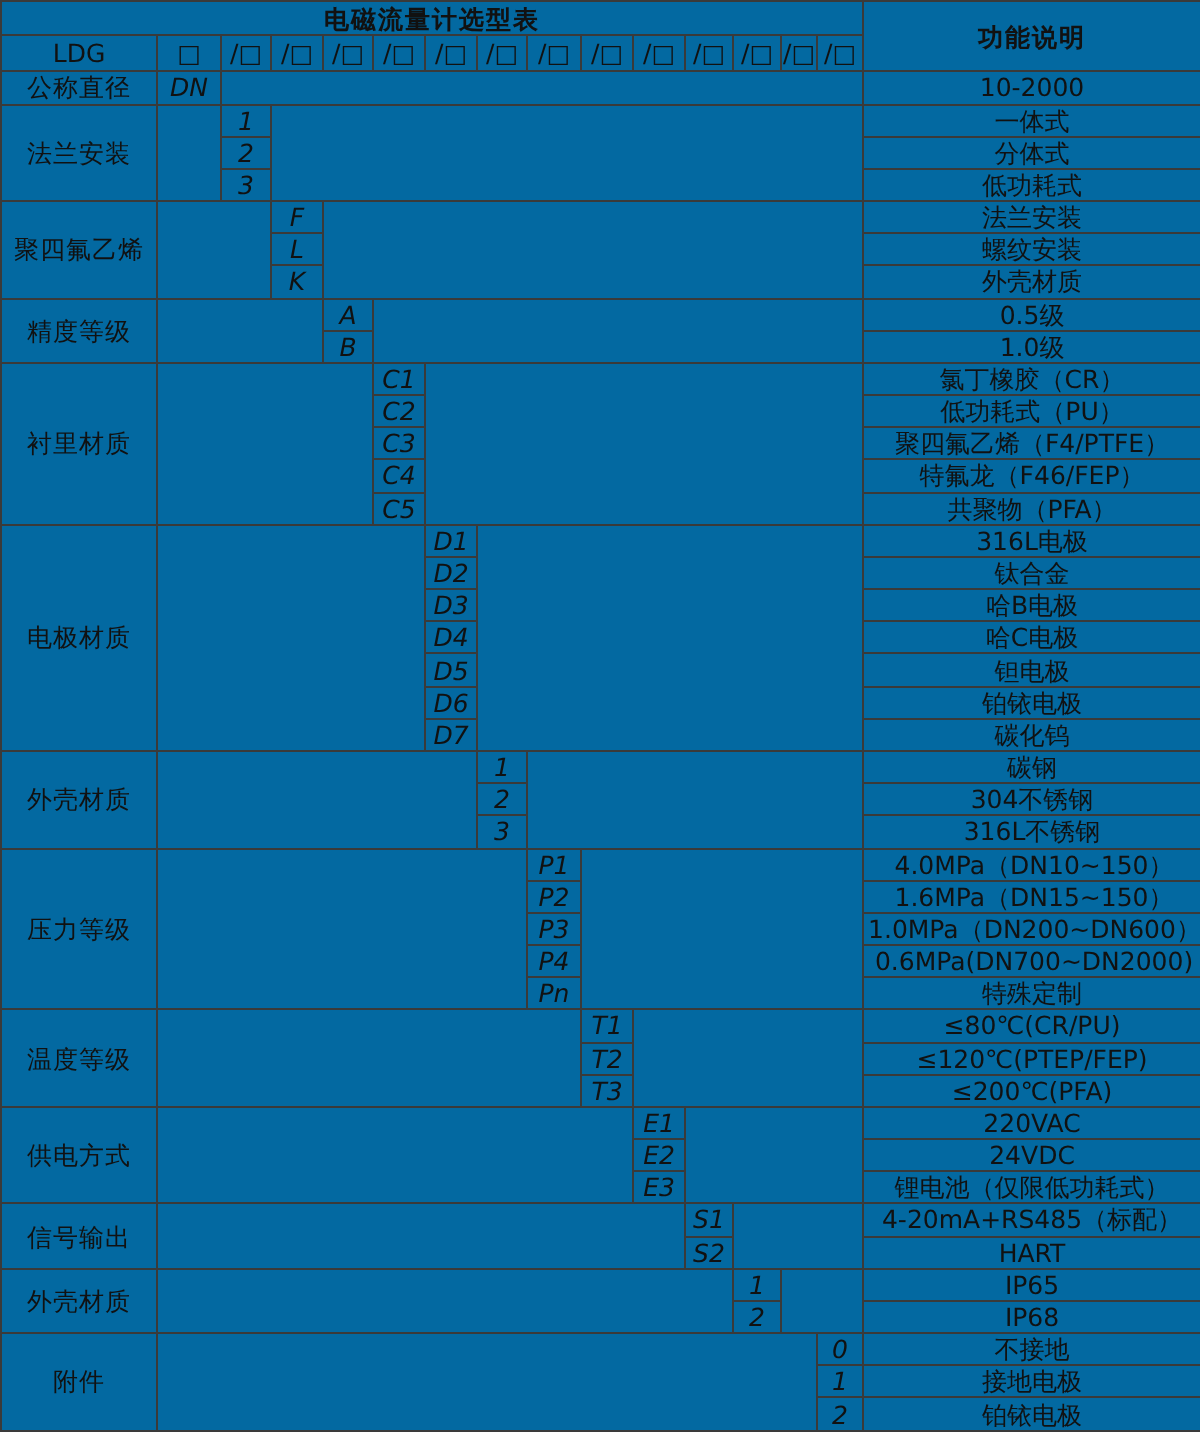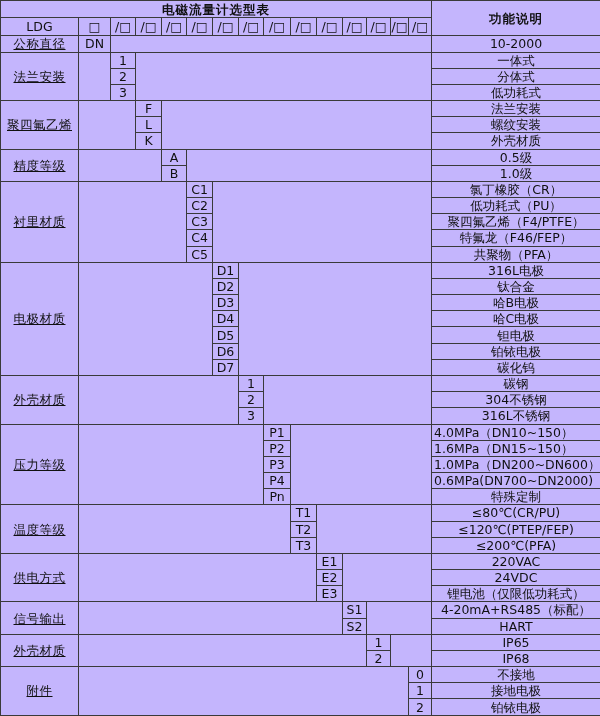--- a/index.html
+++ b/index.html
@@ -1,27 +1,27 @@
 <!DOCTYPE html>
 <html><head>
 <meta charset="utf-8">
 <style>
   html,body{margin:0;padding:0;background:#ffffff;}
   body{width:600px;font-family:"DejaVu Sans",sans-serif;color:#111111;}
-  table.sel{border-collapse:collapse;table-layout:fixed;width:600px;height:716px;background:#c4b5fd;}
+  table.sel{border-collapse:collapse;table-layout:fixed;width:600px;height:716px;background:#0369a1;}
   table.sel td{border:1px solid #3a3a3a;padding:0;margin:0;text-align:center;vertical-align:middle;
     font-size:12.5px;line-height:1.05;white-space:nowrap;overflow:hidden;}
   td.title-cell{font-size:14px;font-weight:bold;letter-spacing:1px;}
   td.right-hd{font-size:13.5px;font-weight:bold;letter-spacing:1px;}
-  td.lbl{font-size:13px;letter-spacing:0.5px;text-decoration:underline;}
+  td.lbl{font-size:13px;letter-spacing:0.5px;}
   td.lbl-left{text-align:left;padding-left:7px;font-size:12.5px;}
-  td.code{font-size:12px;}
+  td.code{font-size:12px;font-style:italic;}
   td.codebox{font-size:12px;}
   td.desc{font-size:12.5px;}
-  td.desc.left{text-align:left;padding-left:2px;}
+  td.desc.left{text-align:center;padding-left:2px;}
   td.blank{border-top:1px solid #3a3a3a;border-bottom:1px solid #3a3a3a;}
   tr.r-title{height:17px;}
   tr.r-code{height:18px;margin-top:20px;}
   tr.r-data{height:16px;}
 </style>
 </head>
 <body>
 
 <table class="sel">
   <colgroup id="cols">

